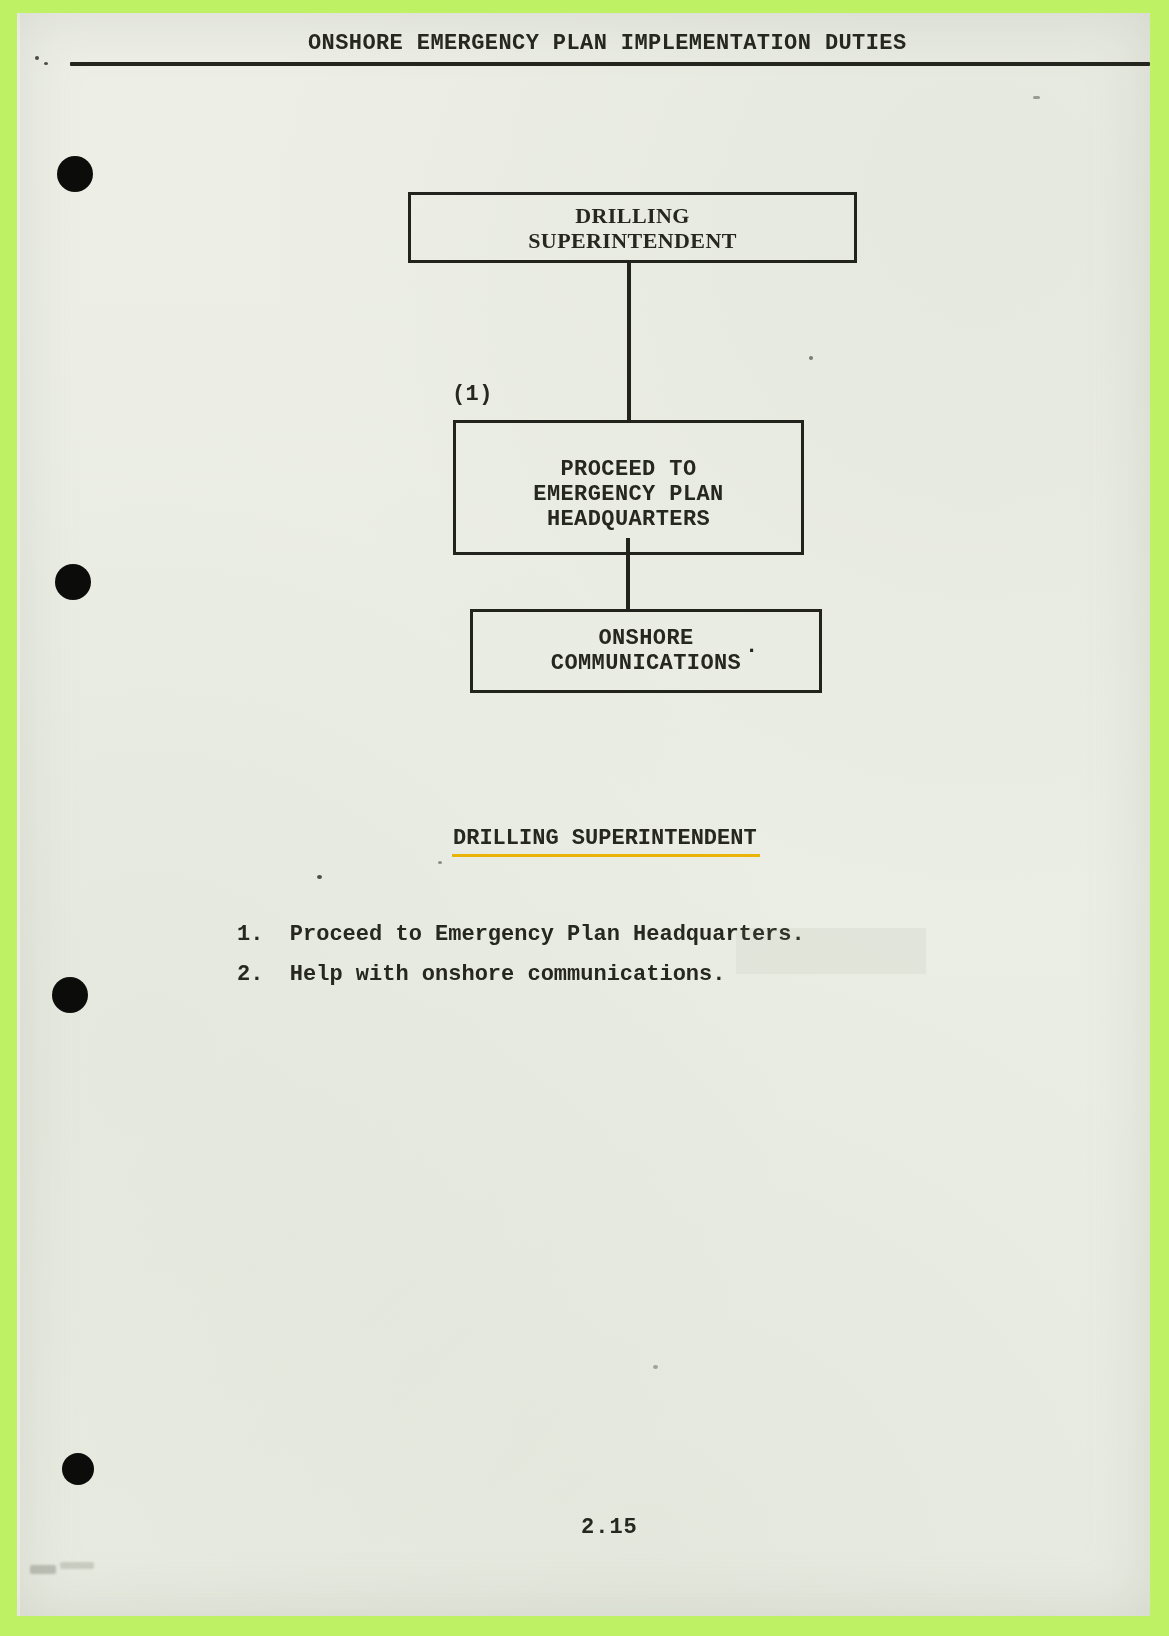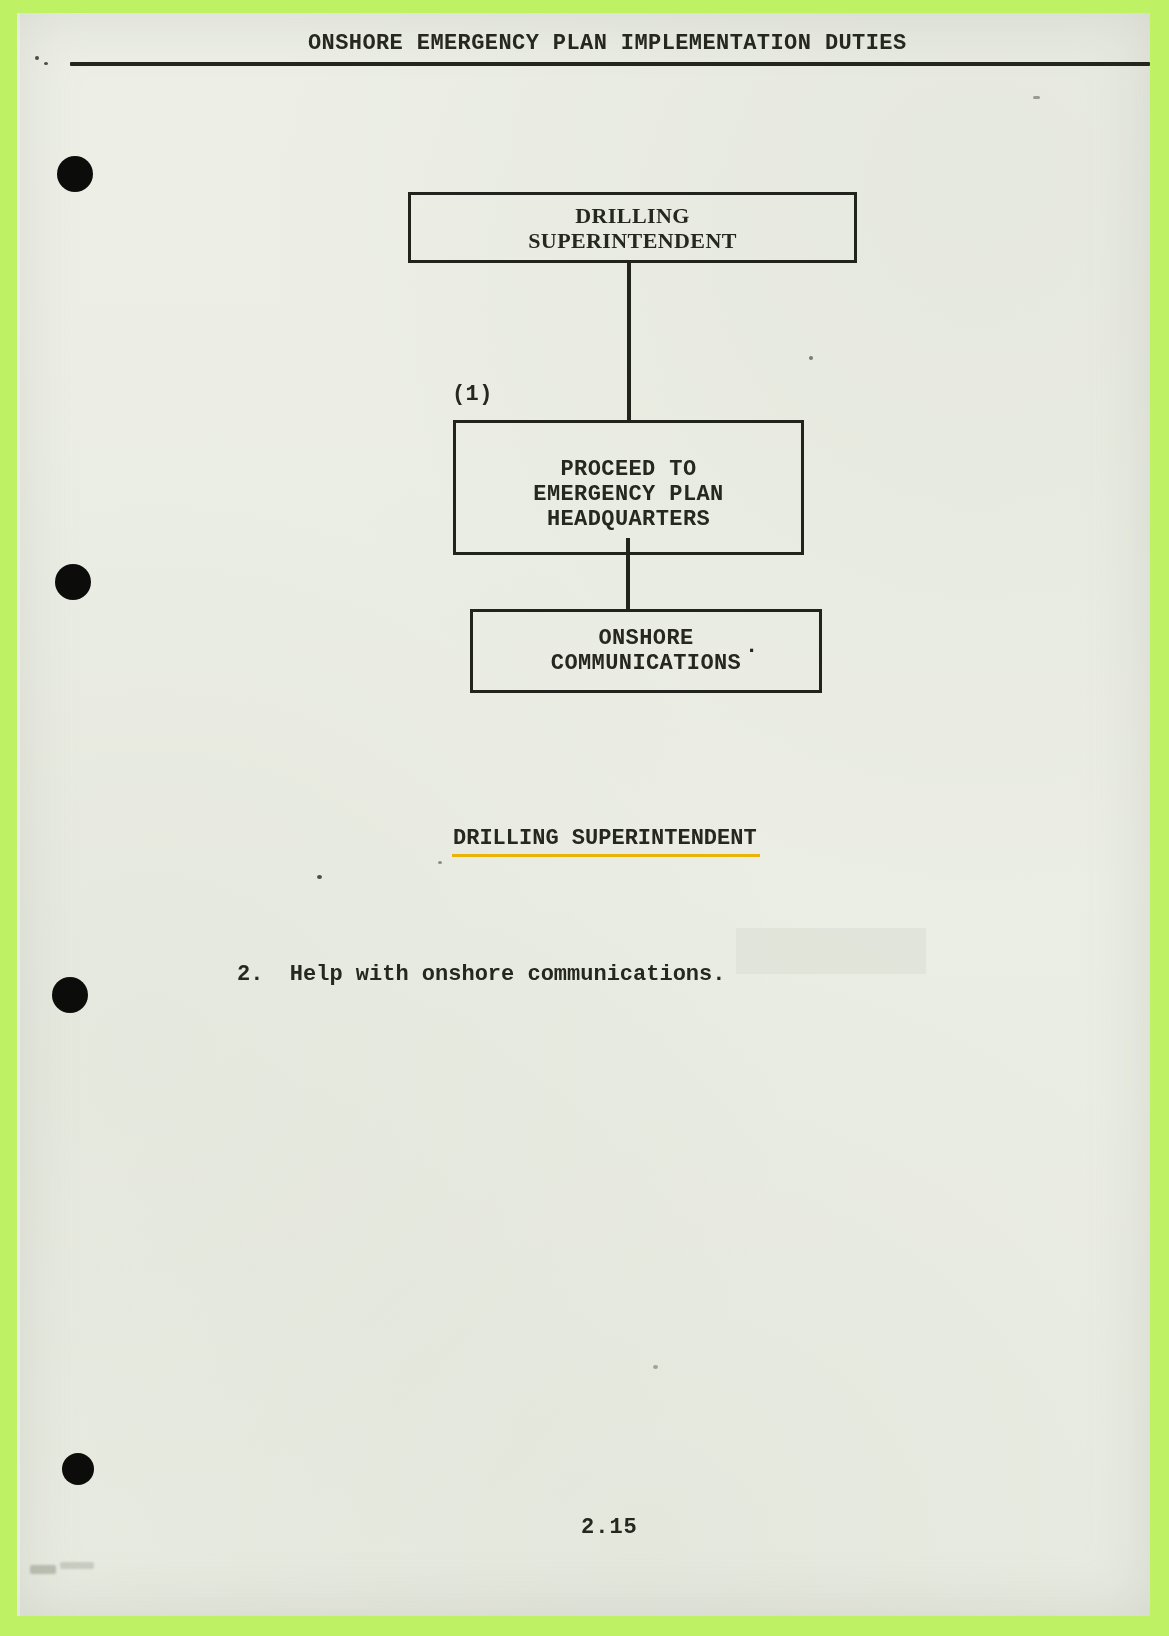--- a/index.html
+++ b/index.html
@@ -85,20 +85,21 @@
 
   <div class="vline vline2"></div>
 
   <div class="fbox box3">
     <span>ONSHORE</span>
     <span>COMMUNICATIONS</span>
     <span class="stray-mark">.</span>
   </div>
 
   <div class="txt heading">DRILLING SUPERINTENDENT</div>
+  <div class="txt list-item item1">1.  Proceed to Emergency Plan Headquarters.</div>
   <div class="txt list-item item2">2.  Help with onshore communications.</div>
 
   <div class="txt page-number">2.15</div>
 
   <div class="speck" style="left:317px;top:875px;width:5px;height:4px;"></div>
   <div class="speck" style="left:438px;top:861px;width:4px;height:3px;opacity:.6;"></div>
   <div class="speck" style="left:809px;top:356px;width:4px;height:4px;opacity:.7;"></div>
   <div class="speck" style="left:1033px;top:96px;width:7px;height:3px;opacity:.5;border-radius:2px;"></div>
   <div class="speck" style="left:653px;top:1365px;width:5px;height:4px;opacity:.45;"></div>
   <div class="faint-rect" style="left:736px;top:928px;width:190px;height:46px;"></div>

